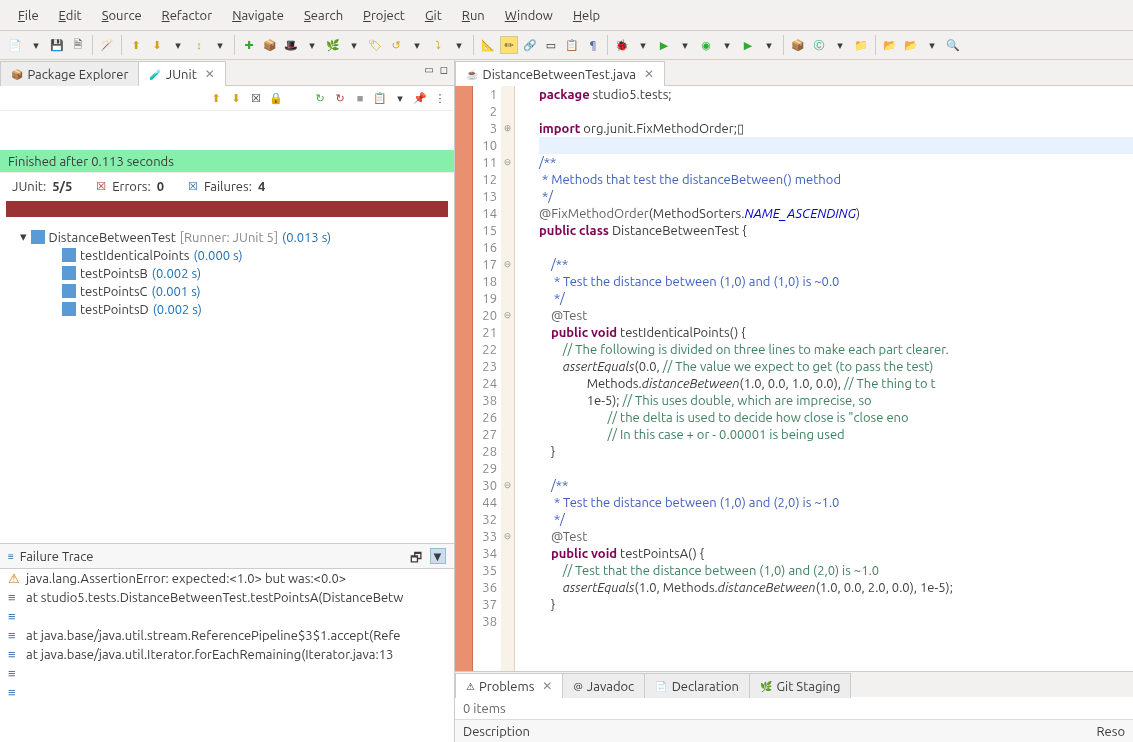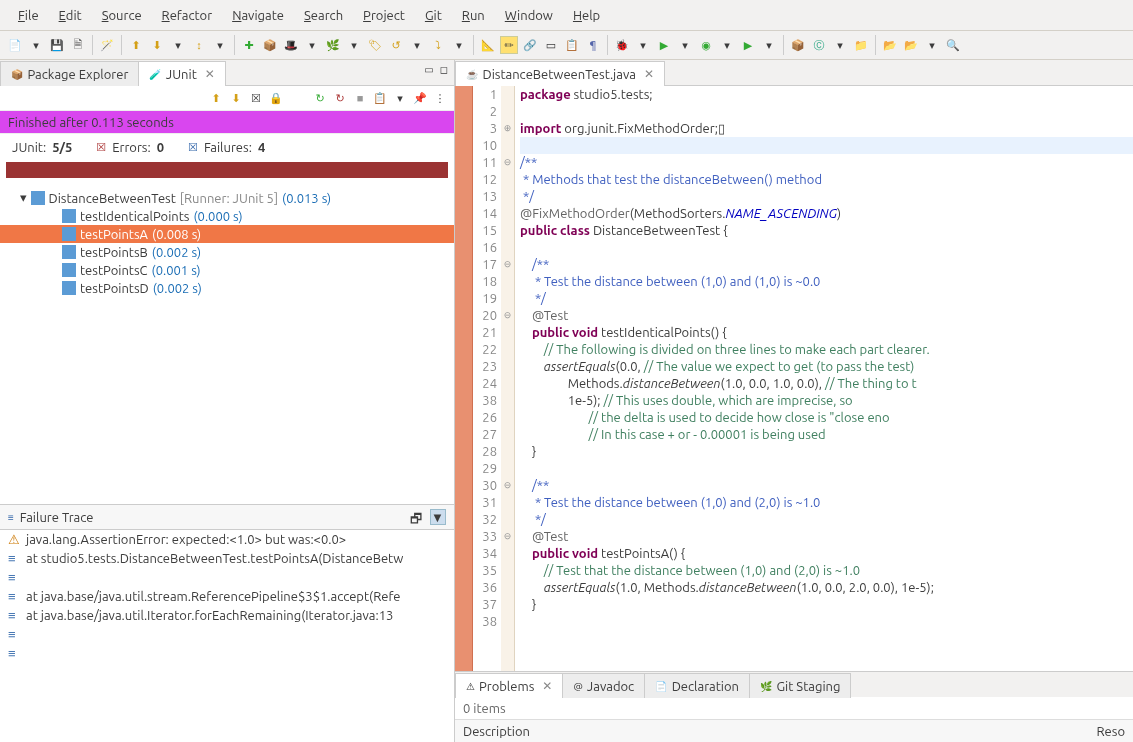--- a/index.html
+++ b/index.html
@@ -11,21 +11,21 @@
 .toolbar .sep { width: 1px; height: 20px; background: #ccc; margin: 0 2px; }
 .container { display: flex; height: calc(100vh - 60px); }
 .left-pane { width: 455px; display: flex; flex-direction: column; border-right: 1px solid #ccc; background: #fff; }
 .right-pane { flex: 1; display: flex; flex-direction: column; background: #fff; }
 .view-tabs { display: flex; background: #f2f1f0; border-bottom: 1px solid #ccc; position: relative; height: 26px; }
 .tab { padding: 4px 10px; background: #ededed; border: 1px solid #ccc; border-bottom: none; margin-right: -1px; display: flex; align-items: center; gap: 4px; cursor: pointer; position: relative; top: 1px; }
 .tab.active { background: #fff; }
 .tab-icons-right { margin-left: auto; display: flex; gap: 6px; padding: 4px 6px; }
 .junit-toolbar { display: flex; padding: 4px 6px; gap: 4px; background: #fff; border-bottom: 1px solid #eee; justify-content: flex-end; }
 .junit-toolbar .ti { width: 16px; height: 16px; cursor: pointer; font-size: 11px; display: inline-flex; align-items: center; justify-content: center; }
-.status-line { padding: 4px 8px; background: #d946ef; border-bottom: 1px solid #eee; }
+.status-line { padding: 4px 8px; background: #86efac; border-bottom: 1px solid #eee; margin-top: 39px; }
 .counters { display: flex; padding: 6px 12px; gap: 24px; background: #fff; }
 .counters div { display: flex; gap: 6px; align-items: center; }
 .progress-bar { height: 16px; background: #9a3333; margin: 2px 6px 6px 6px; }
 .test-tree { flex: 0 0 auto; overflow: auto; background: #fff; padding: 4px 0; height: 320px; }
 .tree-row { display: flex; align-items: center; padding: 2px 8px; gap: 4px; cursor: pointer; }
 .tree-row.l1 { padding-left: 20px; }
 .tree-row.l2 { padding-left: 62px; }
 .tree-row.selected { background: #f07746; color: #fff; }
 .tree-row.selected .time { color: #fff; }
 .time { color: #1a6db5; }
@@ -34,21 +34,21 @@
 .trace-header { display: flex; padding: 4px 8px; border-top: 1px solid #ccc; border-bottom: 1px solid #ccc; background: #f7f7f7; align-items: center; }
 .trace-header .ti { width: 16px; height: 16px; margin-left: 4px; cursor: pointer; }
 .trace-body { flex: 1; overflow: auto; background: #fff; }
 .trace-row { display: flex; padding: 2px 8px; gap: 4px; white-space: nowrap; }
 .trace-row .ti { width: 14px; flex-shrink: 0; color: #4a7ab5; }
 .editor-tabs { display: flex; background: #f2f1f0; border-bottom: 1px solid #ccc; height: 26px; }
 .editor { display: flex; flex: 1; overflow: auto; font-family: "DejaVu Sans Mono", monospace; font-size: 13px; }
 .gutter-fold { width: 14px; background: #f9f2e8; border-right: 1px solid #e0d4c0; }
 .gutter-num { width: 28px; background: #fff; color: #888; text-align: right; padding-right: 4px; }
 .gutter-marker { width: 18px; background: #e89070; border-right: 1px solid #d07050; }
-.code { flex: 1; background: #fff; white-space: pre; padding-left: 5px; overflow-x: auto; }
+.code { flex: 1; background: #fff; white-space: pre; padding-left: 24px; overflow-x: auto; }
 .line { height: 17px; line-height: 17px; }
 .kw { color: #7f0055; font-weight: bold; }
 .com { color: #3f7f5f; }
 .doc { color: #3f5fbf; }
 .ann { color: #646464; }
 .fld { color: #0000c0; font-style: italic; }
 .hl-line { background: #e8f2fe; display: block; width: 100%; }
 .problems-tabs { display: flex; background: #f2f1f0; border-top: 1px solid #ccc; height: 26px; }
 .problems-body { padding: 4px 8px; background: #fff; color: #666; }
 .problems-header { display: flex; padding: 4px 8px; border-top: 1px solid #ddd; background: #f7f7f7; }
@@ -179,25 +179,20 @@
           <span>▾</span> 
           <span class="test-icon"></span> 
           <span>DistanceBetweenTest</span> 
           <span class="suffix">[Runner: JUnit 5]</span> 
           <span class="time">(0.013 s)</span>
         </div>
         <div class="tree-row l2">
           <span class="test-icon"></span> 
           <span>testIdenticalPoints</span> 
           <span class="time">(0.000 s)</span>
-        </div>
-        <div class="tree-row l2 selected">
-          <span class="test-icon"></span> 
-          <span>testPointsA</span> 
-          <span class="time">(0.008 s)</span>
         </div>
         <div class="tree-row l2">
           <span class="test-icon"></span> 
           <span>testPointsB</span> 
           <span class="time">(0.002 s)</span>
         </div>
         <div class="tree-row l2">
           <span class="test-icon"></span> 
           <span>testPointsC</span> 
           <span class="time">(0.001 s)</span>
@@ -304,21 +299,21 @@
           <div class="line">21</div>
           <div class="line">22</div>
           <div class="line">23</div>
           <div class="line">24</div>
           <div class="line">38</div>
           <div class="line">26</div>
           <div class="line">27</div>
           <div class="line">28</div>
           <div class="line">29</div>
           <div class="line">30</div>
-          <div class="line">31</div>
+          <div class="line">44</div>
           <div class="line">32</div>
           <div class="line">33</div>
           <div class="line">34</div>
           <div class="line">35</div>
           <div class="line">36</div>
           <div class="line">37</div>
           <div class="line">38</div>
         </div>
       <div class="gutter-fold" id="gut-f">
           <div class="line" style="text-align: center; font-size: 9px; color: rgb(153, 153, 153);"></div>

